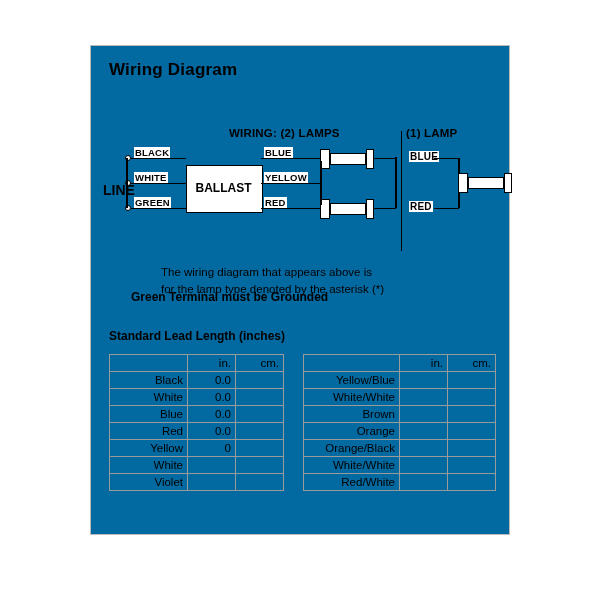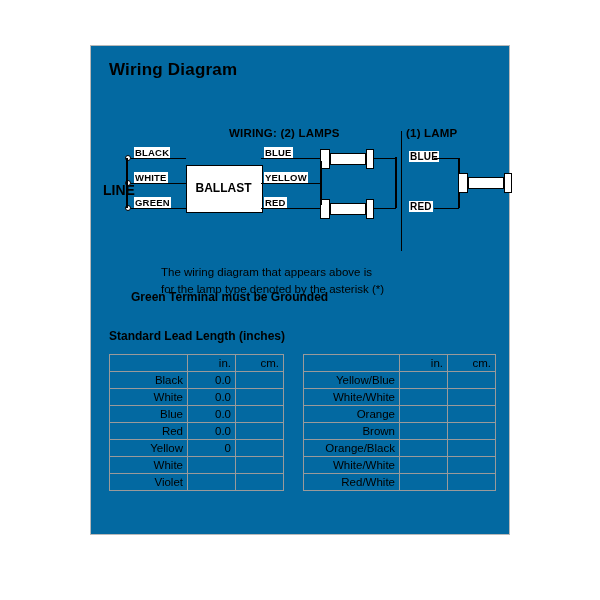--- a/index.html
+++ b/index.html
@@ -320,26 +320,26 @@
           <td class="c-name-r">Yellow/Blue</td>
           <td class="c-in"></td>
           <td class="c-cm"></td>
         </tr>
         <tr>
           <td class="c-name-r">White/White</td>
           <td class="c-in"></td>
           <td class="c-cm"></td>
         </tr>
         <tr>
+          <td class="c-name-r">Brown</td>
+          <td class="c-in"></td>
+          <td class="c-cm"></td>
+        </tr>
+        <tr>
           <td class="c-name-r">Orange</td>
-          <td class="c-in"></td>
-          <td class="c-cm"></td>
-        </tr>
-        <tr>
-          <td class="c-name-r">Brown</td>
           <td class="c-in"></td>
           <td class="c-cm"></td>
         </tr>
         <tr>
           <td class="c-name-r">Orange/Black</td>
           <td class="c-in"></td>
           <td class="c-cm"></td>
         </tr>
         <tr>
           <td class="c-name-r">White/White</td>

